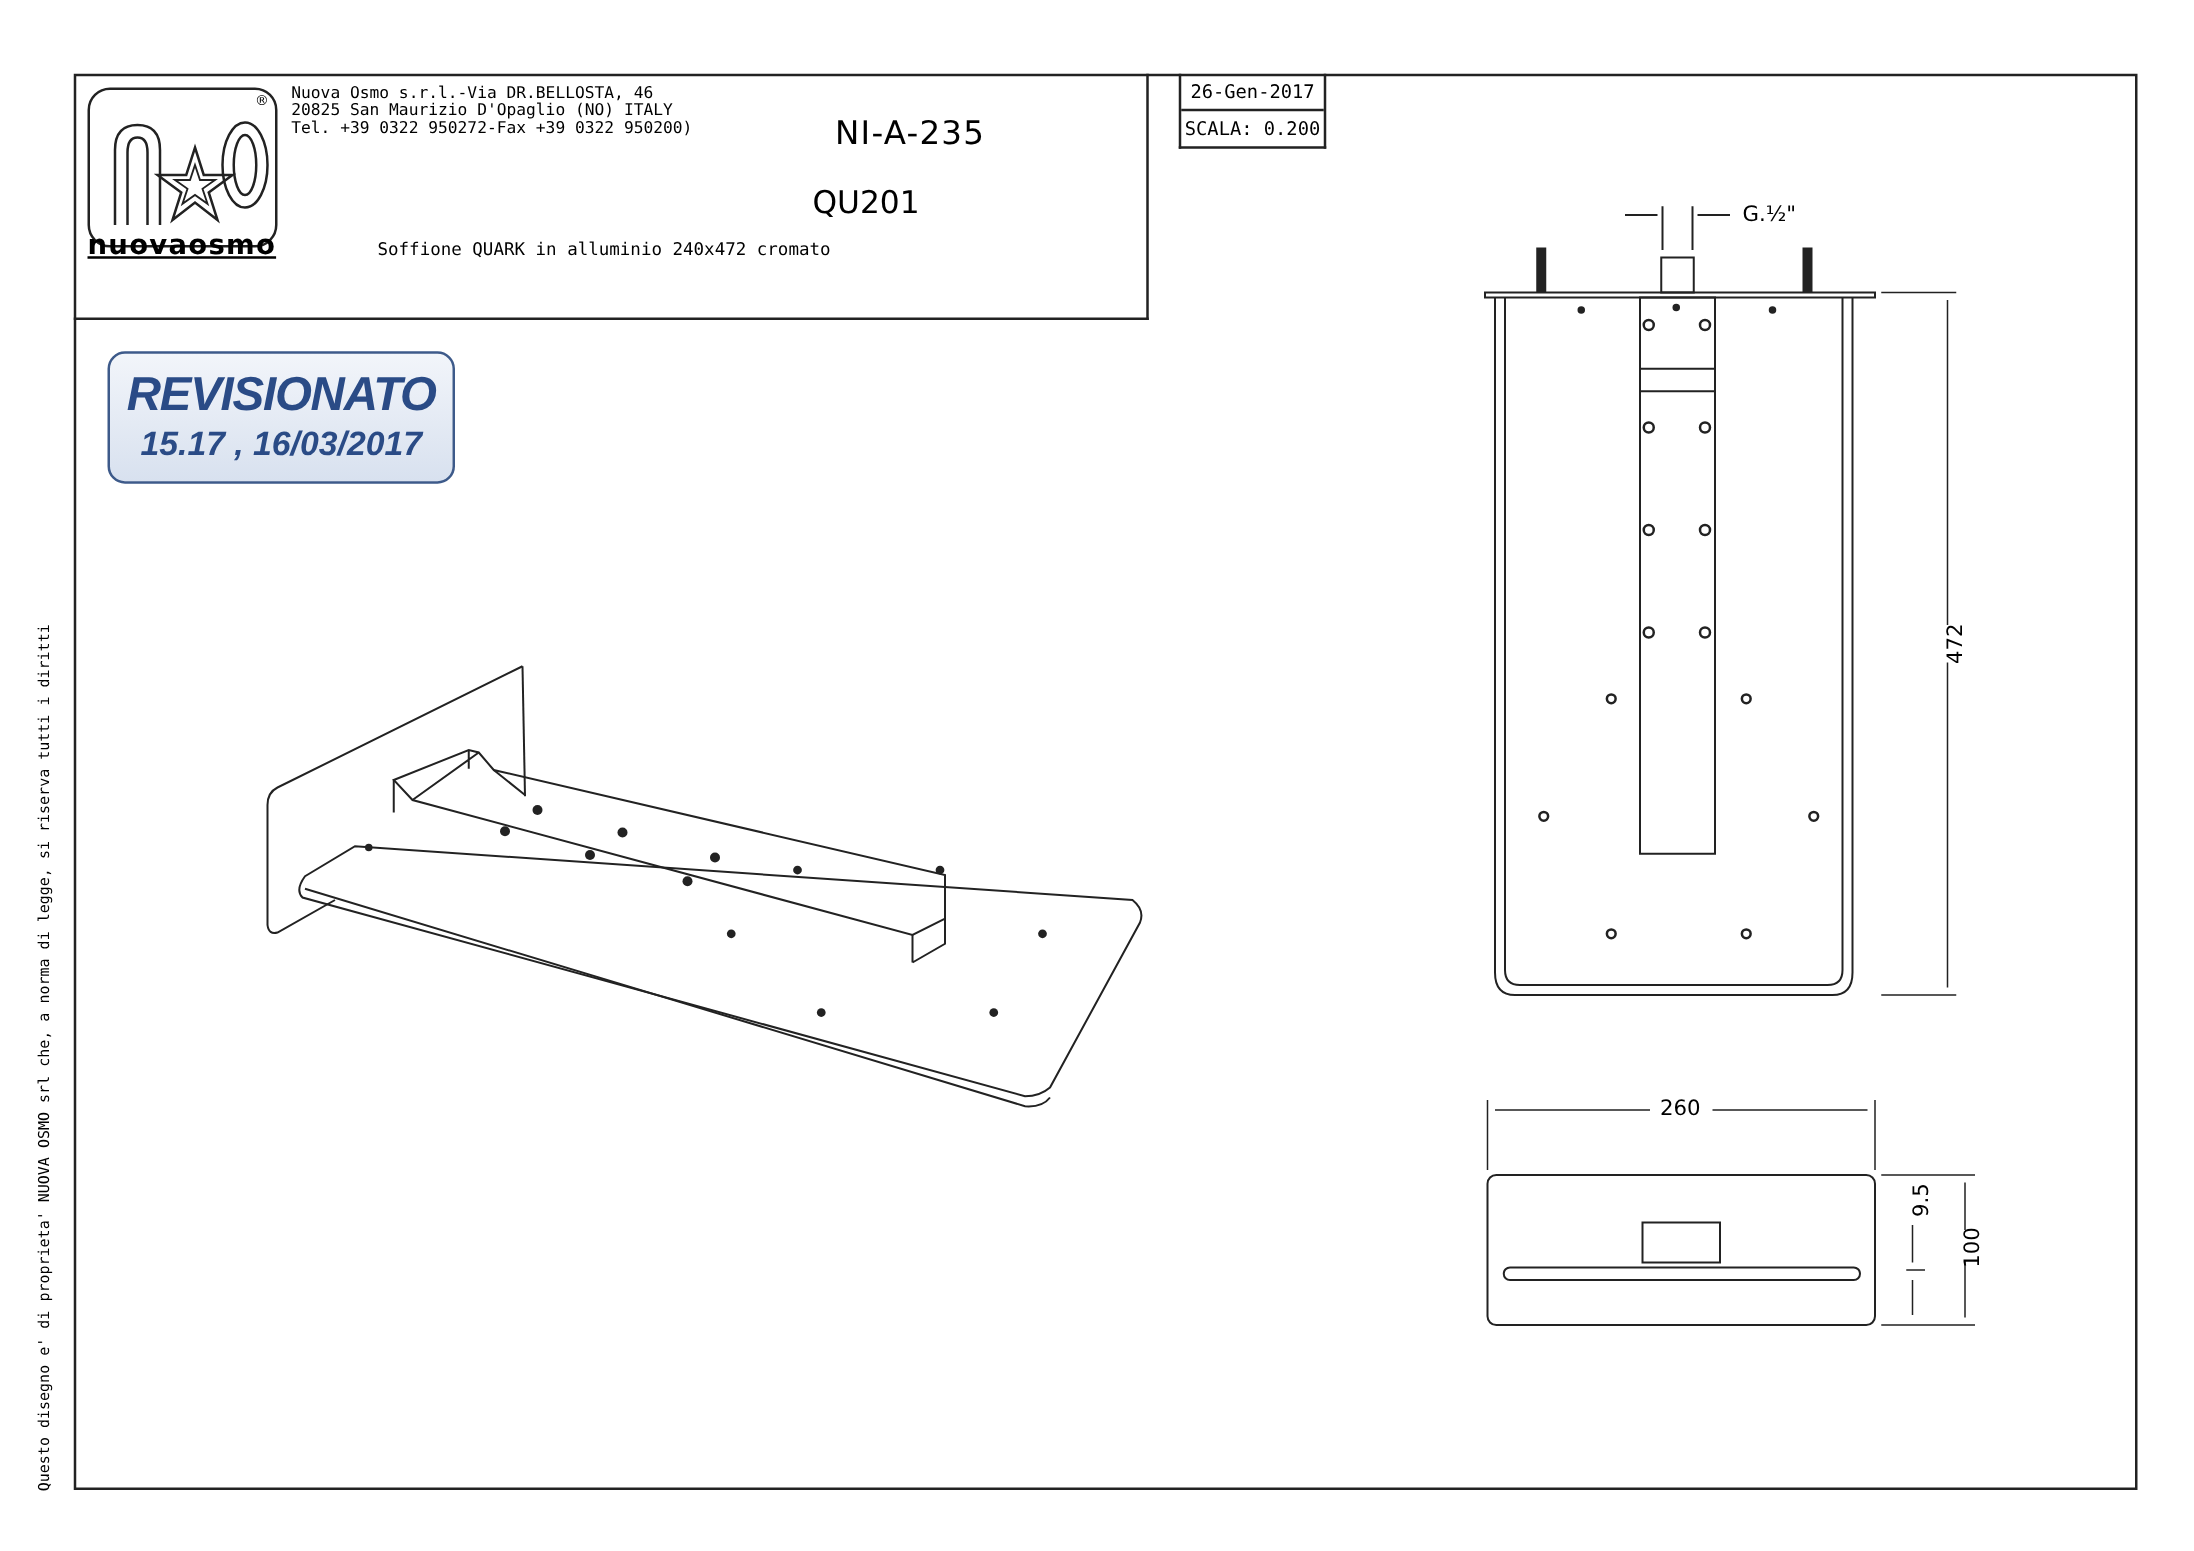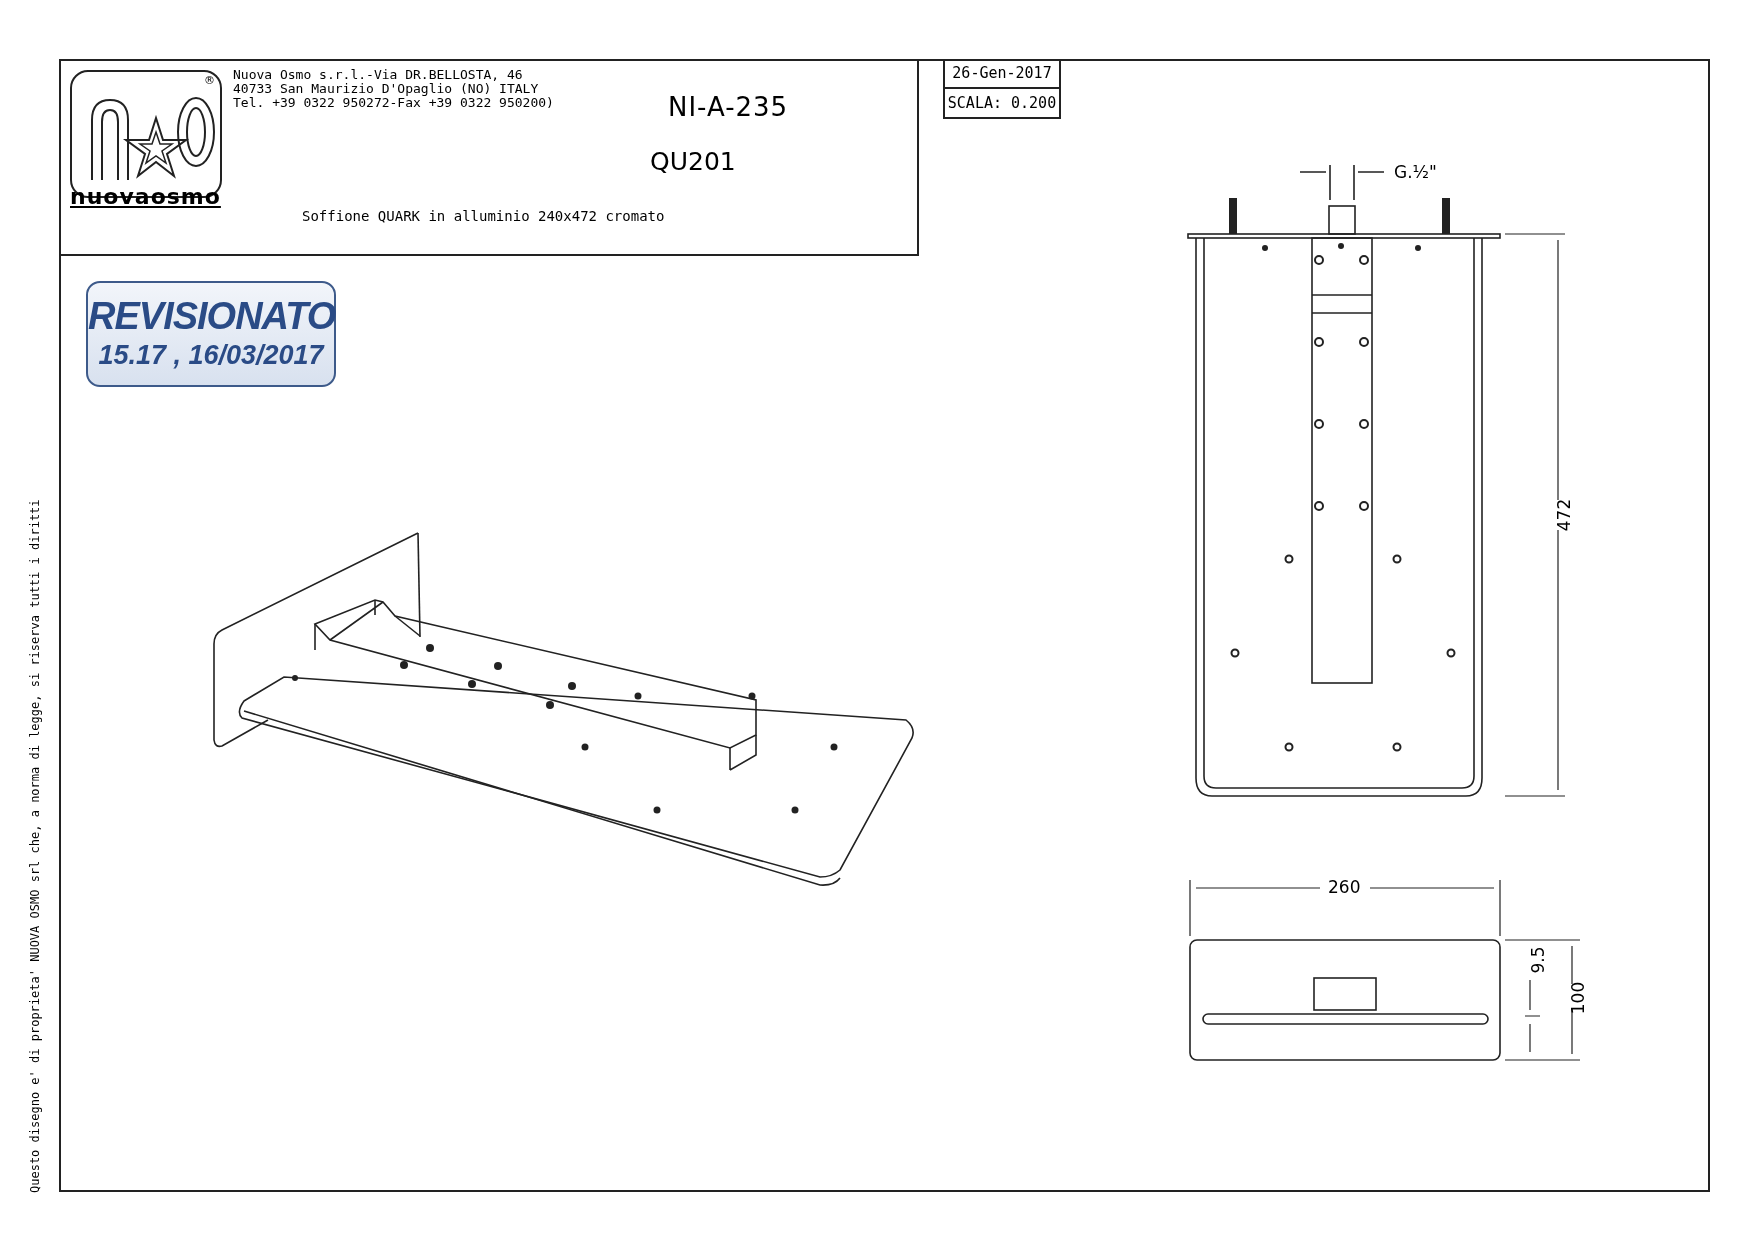--- a/index.html
+++ b/index.html
@@ -5,25 +5,25 @@
   html, body { margin:0; padding:0; background:#ffffff; }
   body { width:1755px; height:1241px; position:relative; overflow:hidden; font-family:"DejaVu Sans", sans-serif; color:#000; }
   .frame { position:absolute; left:59px; top:59px; width:1651px; height:1133px; border:2px solid #222; box-sizing:border-box; }
   .titleblock { position:absolute; left:59px; top:59px; width:860px; height:197px; border:2px solid #222; border-top:none; border-left:none; box-sizing:border-box; }
   .logo-box { position:absolute; left:70px; top:70px; width:152px; height:128px; border:2px solid #222; border-radius:18px; box-sizing:border-box; }
   .logo-reg { position:absolute; left:204px; top:74px; font-size:11px; }
   .logo-word { position:absolute; left:70px; top:184px; font-size:22px; font-weight:bold; letter-spacing:1px; font-family:"DejaVu Sans", sans-serif;text-decoration:underline; }
   .addr { position:absolute; left:233px; top:68px; font-size:13px; line-height:14px; font-family:"DejaVu Sans Mono", monospace; white-space:pre; }
   .code1 { position:absolute; left:668px; top:92px; font-size:26px; font-family:"DejaVu Sans", sans-serif; letter-spacing:1px; }
   .code2 { position:absolute; left:650px; top:147px; font-size:25px; font-family:"DejaVu Sans", sans-serif;text-align:center; }
-  .desc { position:absolute; left:302px; top:208px; font-size:14px; font-family:"DejaVu Sans Mono", monospace; }
+  .desc { position:absolute; left:302px; top:192px; font-size:14px; font-family:"DejaVu Sans Mono", monospace; }
   .datebox { position:absolute; left:919px; top:59px; width:118px; height:60px; border:2px solid #222; border-top:none; box-sizing:border-box;margin-left:24px; }
   .datebox div { height:28px; line-height:28px; text-align:center; font-size:15px; font-family:"DejaVu Sans Mono", monospace; }
   .datebox div:first-child { border-bottom:2px solid #222; }
-  .rev { position:absolute; left:86px; top:281px; width:250px; height:106px; border:2px solid #3d5a8a; border-radius:14px; box-sizing:border-box;
+  .rev { position:absolute; left:86px; top:281px; width:278px; height:106px; border:2px solid #3d5a8a; border-radius:14px; box-sizing:border-box;
          background:linear-gradient(#f2f5fa,#d8e1ef); text-align:center; color:#2a4b86; font-family:"Liberation Sans", sans-serif; font-style:italic; font-weight:bold; }
   .rev .t1 { font-size:38px; margin-top:12px; letter-spacing:-1px; }
   .rev .t2 { font-size:27px; margin-top:2px; }
   .side-note { position:absolute; left:28px; top:1193px; transform-origin:0 0; transform:rotate(-90deg); font-size:12px; font-family:"DejaVu Sans Mono", monospace; white-space:nowrap; }
   .dim { position:absolute; font-size:17px; font-family:"DejaVu Sans", sans-serif; }
   svg { position:absolute; left:0; top:0; }
 </style>
 </head>
 <body>
 
@@ -36,21 +36,21 @@
     <polygon points="86,48 93,70 116,70 97,84 104,106 86,92 68,106 75,84 56,70 79,70" fill="none" stroke="#222" stroke-width="2"></polygon>
     <polygon points="86,62 90,74 102,74 92,81 96,93 86,86 76,93 80,81 70,74 82,74" fill="none" stroke="#222" stroke-width="1.5"></polygon>
     <ellipse cx="126" cy="62" rx="18" ry="34" fill="none" stroke="#222" stroke-width="2"></ellipse>
     <ellipse cx="126" cy="62" rx="9" ry="24" fill="none" stroke="#222" stroke-width="2"></ellipse>
   </svg>
 </div>
 <div class="logo-reg">®</div>
 <div class="logo-word">nuovaosmo</div>
 
 <div class="addr"><span>Nuova Osmo s.r.l.-Via DR.BELLOSTA, 46</span>
-<span>40733 San Maurizio D'Opaglio (NO) ITALY</span>
+<span>20825 San Maurizio D'Opaglio (NO) ITALY</span>
 <span>Tel. +39 0322 950272-Fax +39 0322 950200)</span></div>
 
 <div class="code1">NI-A-235</div>
 <div class="code2">QU201</div>
 <div class="desc">Soffione QUARK in alluminio 240x472 cromato</div>
 
 <div class="datebox">
   <div>26-Gen-2017</div>
   <div>SCALA: 0.200</div>
 </div>

